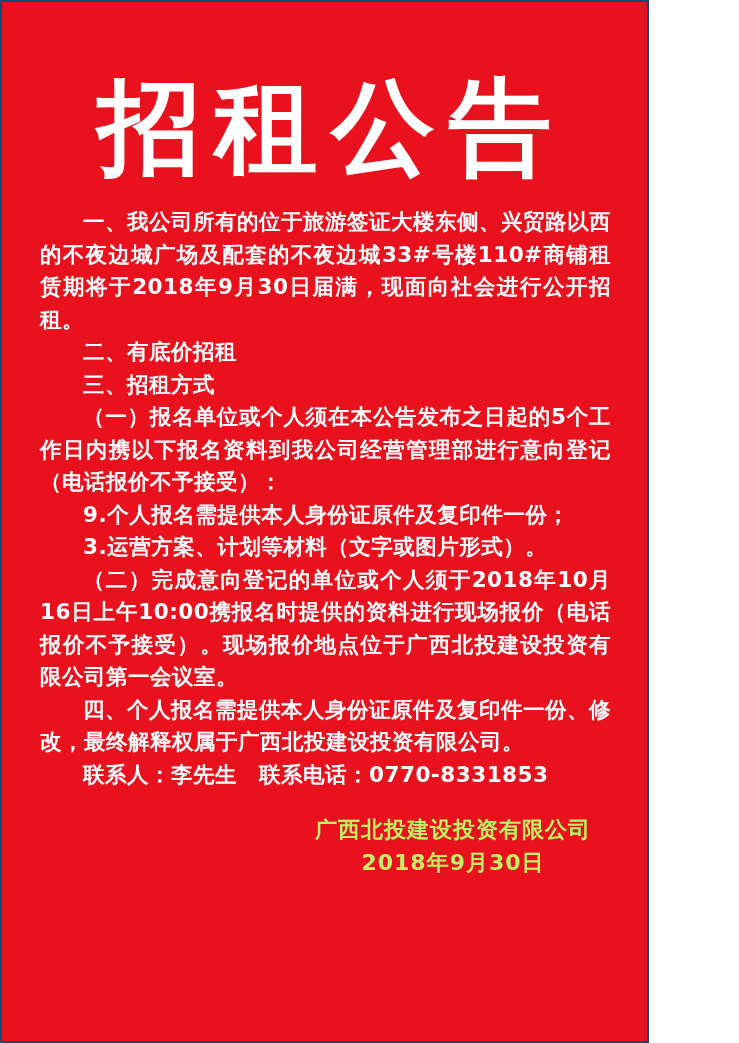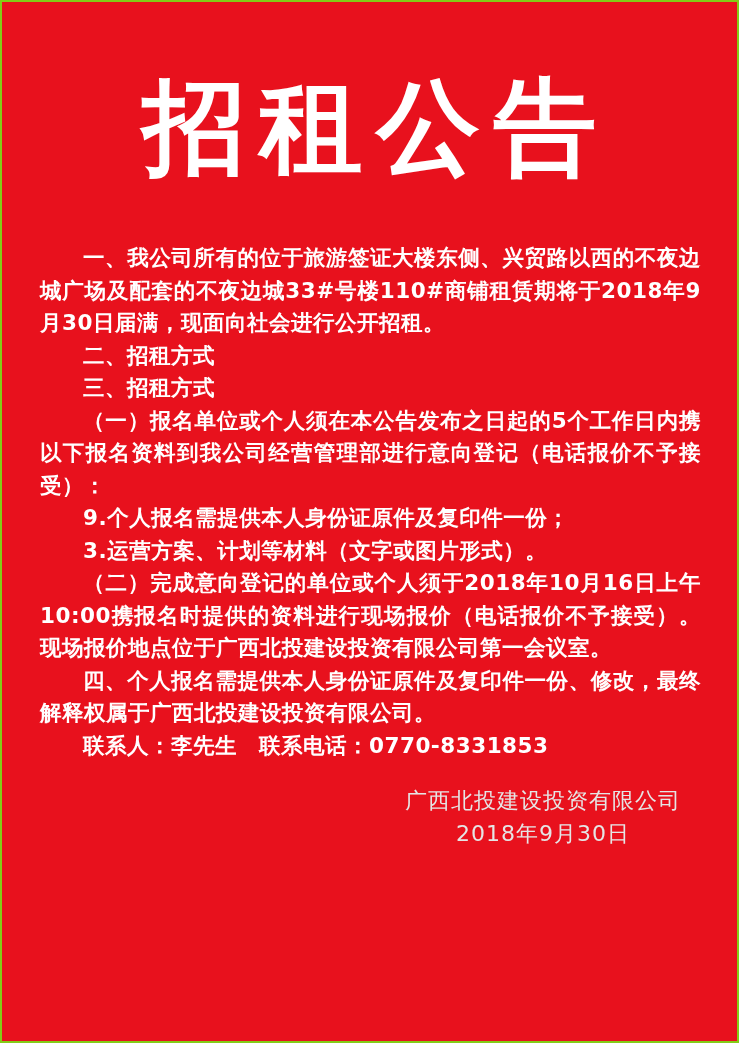--- a/index.html
+++ b/index.html
@@ -2,41 +2,41 @@
 <html><head>
 <meta charset="utf-8">
 <style>
   html, body {
     margin: 0;
     padding: 0;
     background: #ffffff;
   }
   .poster {
     position: relative;
-    width: 739px;
+    width: 649px;
     height: 1043px;
     box-sizing: border-box;
     background: #e8111d;
-    border: 2px solid #84cc16;
+    border: 2px solid #0c4a6e;
     overflow: hidden;
     font-family: "DejaVu Sans", "Liberation Sans", sans-serif;
   }
   .title {
     margin-top: 66px;
     text-align: center;
     color: #ffffff;
     font-family: "DejaVu Serif", "Liberation Serif", serif;
     font-weight: bold;
     font-size: 103px;
     letter-spacing: 14px;
     text-indent: 14px; 
     line-height: 1.15;
   }
   .body-text {
-    margin-top: 56px;
+    margin-top: 20px;
     padding: 0 36px 0 38px;
   }
   .body-text p {
     margin: 0;
     color: #ffffff;
     font-weight: bold;
     font-size: 21.5px;
     line-height: 32.5px;
     text-align: justify;
     text-justify: inter-ideograph;
@@ -46,37 +46,37 @@
   .signature {
     margin-top: 22px;
     padding-right: 56px;
     text-align: right;
   }
   .signature .sig-inner {
     display: inline-block;
     text-align: center;
   }
   .signature .sig-line {
-    color: #e5e5e5;
-    font-weight: normal;
+    color: #bef264;
+    font-weight: bold;
     font-size: 22px;
     line-height: 33px;
     letter-spacing: 1px;
   }
 </style>
 </head>
 <body>
 
 <div class="poster">
 
   <div class="title">招租公告</div>
 
   <div class="body-text">
     <p>一、我公司所有的位于旅游签证大楼东侧、兴贸路以西的不夜边城广场及配套的不夜边城33#号楼110#商铺租赁期将于2018年9月30日届满，现面向社会进行公开招租。</p>
-    <p>二、招租方式</p>
+    <p>二、有底价招租</p>
     <p>三、招租方式</p>
     <p>（一）报名单位或个人须在本公告发布之日起的5个工作日内携以下报名资料到我公司经营管理部进行意向登记（电话报价不予接受）：</p>
     <p>9.个人报名需提供本人身份证原件及复印件一份；</p>
     <p>3.运营方案、计划等材料（文字或图片形式）。</p>
     <p>（二）完成意向登记的单位或个人须于2018年10月16日上午10:00携报名时提供的资料进行现场报价（电话报价不予接受）。现场报价地点位于广西北投建设投资有限公司第一会议室。</p>
     <p>四、个人报名需提供本人身份证原件及复印件一份、修改，最终解释权属于广西北投建设投资有限公司。</p>
     <p>联系人：李先生　联系电话：0770-8331853</p>
   </div>
 
   <div class="signature">

